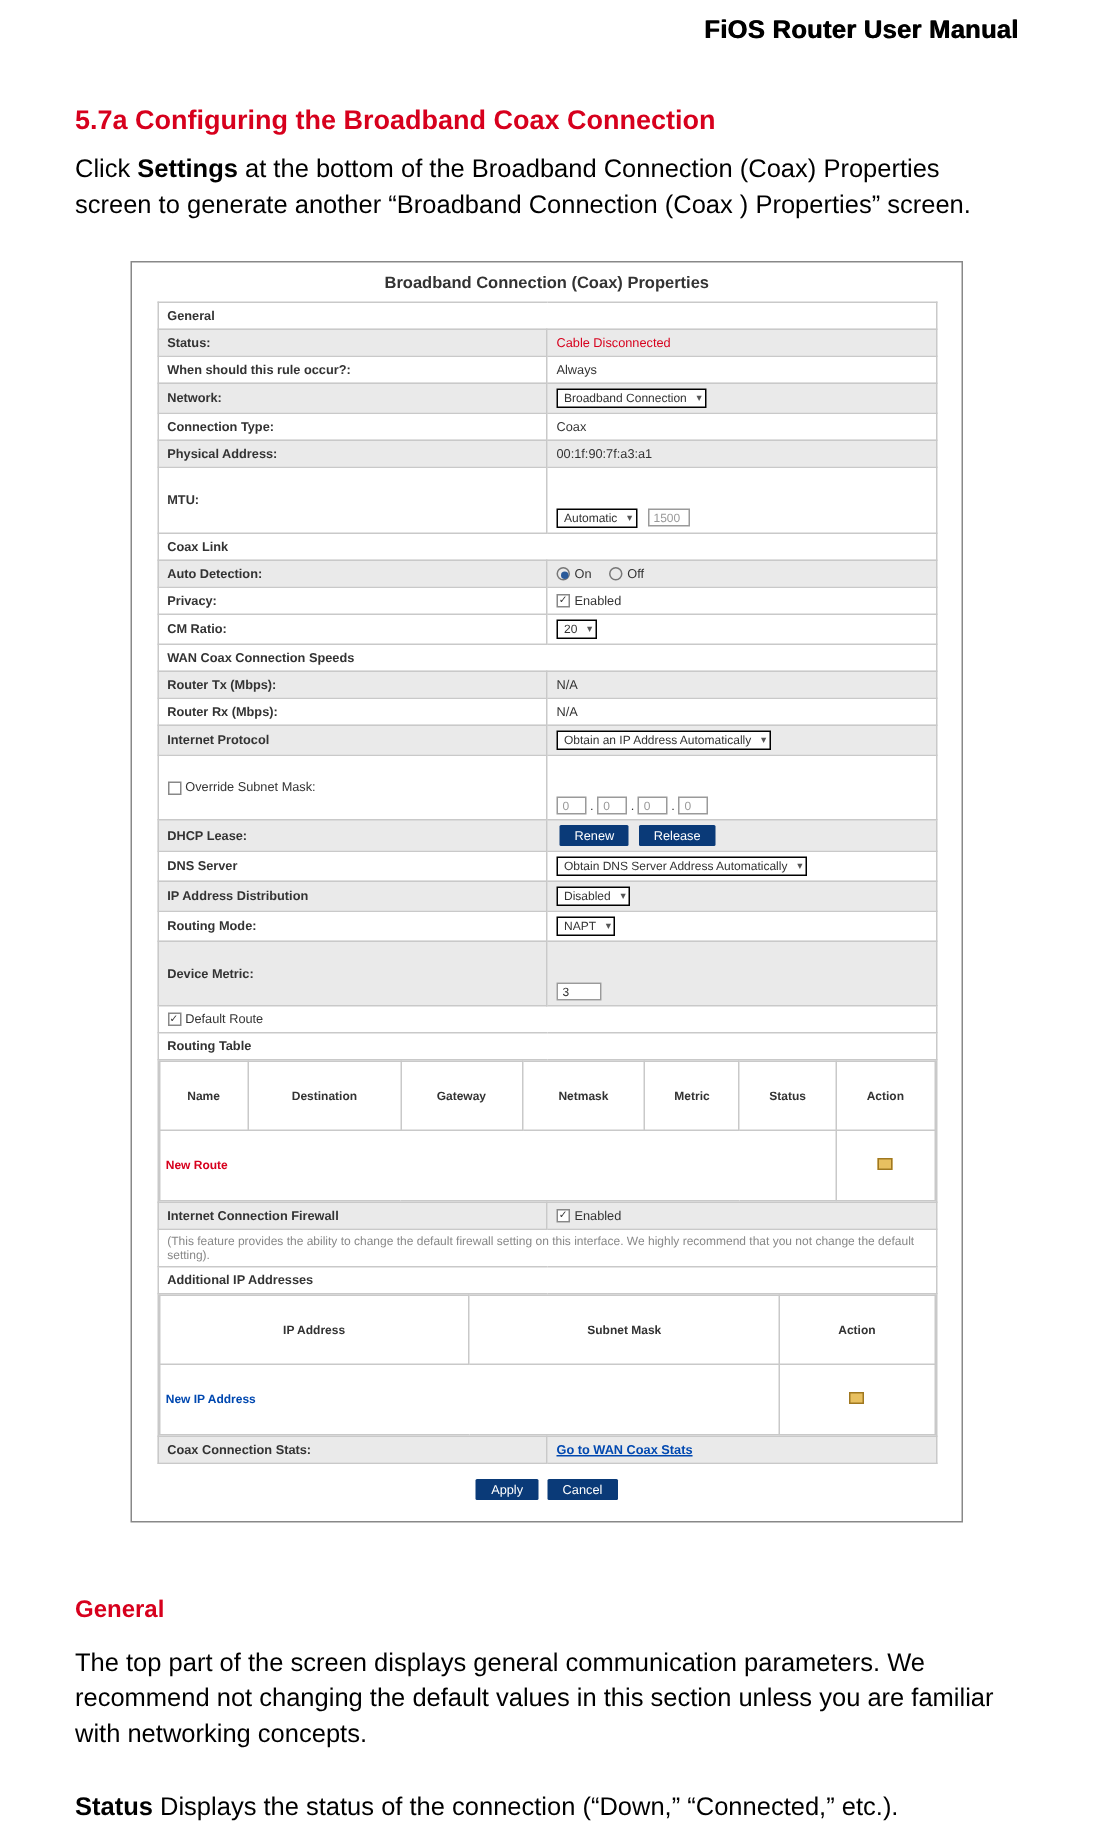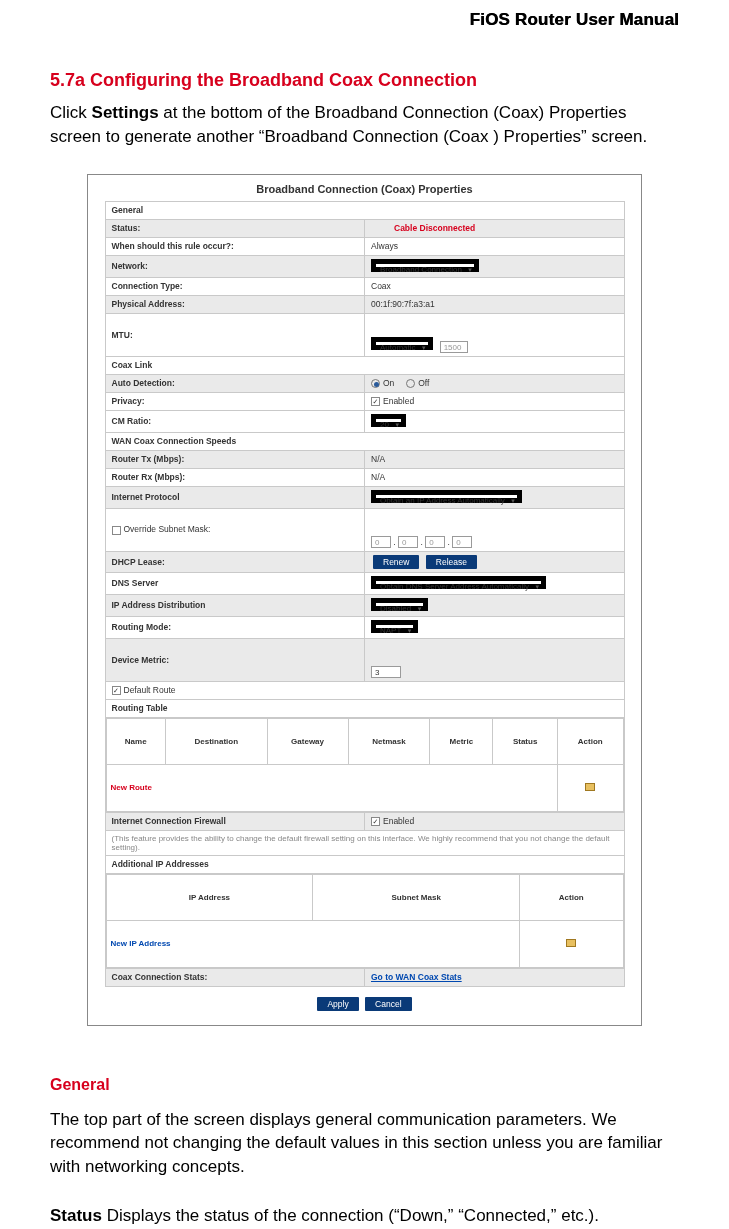--- a/index.html
+++ b/index.html
@@ -46,23 +46,23 @@
   }
   .sc-title { text-align: center; font-weight: 700; font-size: 11px; color: #333; margin-bottom: 6px; }
   .sc-note { color: #888; font-size: 8px; padding: 0 14px 8px 14px; }
 
   .tbl { width: 520px; margin: 0 auto; border-collapse: collapse; table-layout: fixed; }
   .tbl td { border: 1px solid #c9c9c9; padding: 3px 6px; height: 18px; vertical-align: middle; }
   .tbl td.lbl { width: 42%; font-weight: 700; color: #333; background: #fff; }
   .tbl td.val { background: #fff; }
   .tbl tr.grey td { background: #eaeaea; }
   .tbl tr.hdr td { font-weight: 700; background: #fff; }
-  .redtext { color: #d7001d; font-weight: 700; margin-left: 23px; }
+  .redtext { color: #d7001d; font-weight: 400; }
   .bluelink { color: #0048b0; text-decoration: underline; font-weight: 700; }
-  .drop { display: inline-block; border: 5px solid #000000; background: #fff; padding: 0 12px 0 4px; font-size: 8px; position: relative; height: 13px; line-height: 12px; }
+  .drop { display: inline-block; border: 1px solid #000000; background: #fff; padding: 0 12px 0 4px; font-size: 8px; position: relative; height: 13px; line-height: 12px; }
   .drop::after { content: "▾"; position: absolute; right: 2px; top: 0; font-size: 7px; color: #555; }
   .txtin { display: inline-block; border: 1px solid #9a9a9a; background: #fff; padding: 0 3px; font-size: 8px; color: #999; height: 12px; line-height: 11px; margin-top: 24px; }
   .btn { display: inline-block; background: #0a3a78; color: #fff; font-size: 8.5px; padding: 2px 10px; border-radius: 1px; margin: 0 2px; }
   .chk { display: inline-block; width: 9px; height: 9px; border: 1px solid #888; background: #fff; vertical-align: middle; margin-right: 3px; text-align: center; font-size: 7px; line-height: 8px; color: #333; }
   .radio { display:inline-block; width:9px; height:9px; border:1px solid #777; border-radius:50%; vertical-align:middle; margin-right:3px; position:relative;}
   .radio.on::after { content:""; position:absolute; width:5px; height:5px; background:#2a5a9a; border-radius:50%; left:2px; top:2px; }
 
   .inner-tbl { width: 100%; border-collapse: collapse; font-size: 8px; }
   .inner-tbl th, .inner-tbl td { border: 1px solid #c9c9c9; padding: 18px 4px; text-align: center; font-weight: 700; color:#333;}
   .inner-tbl td.newroute { text-align: left; color: #d7001d; font-weight: 700; }

